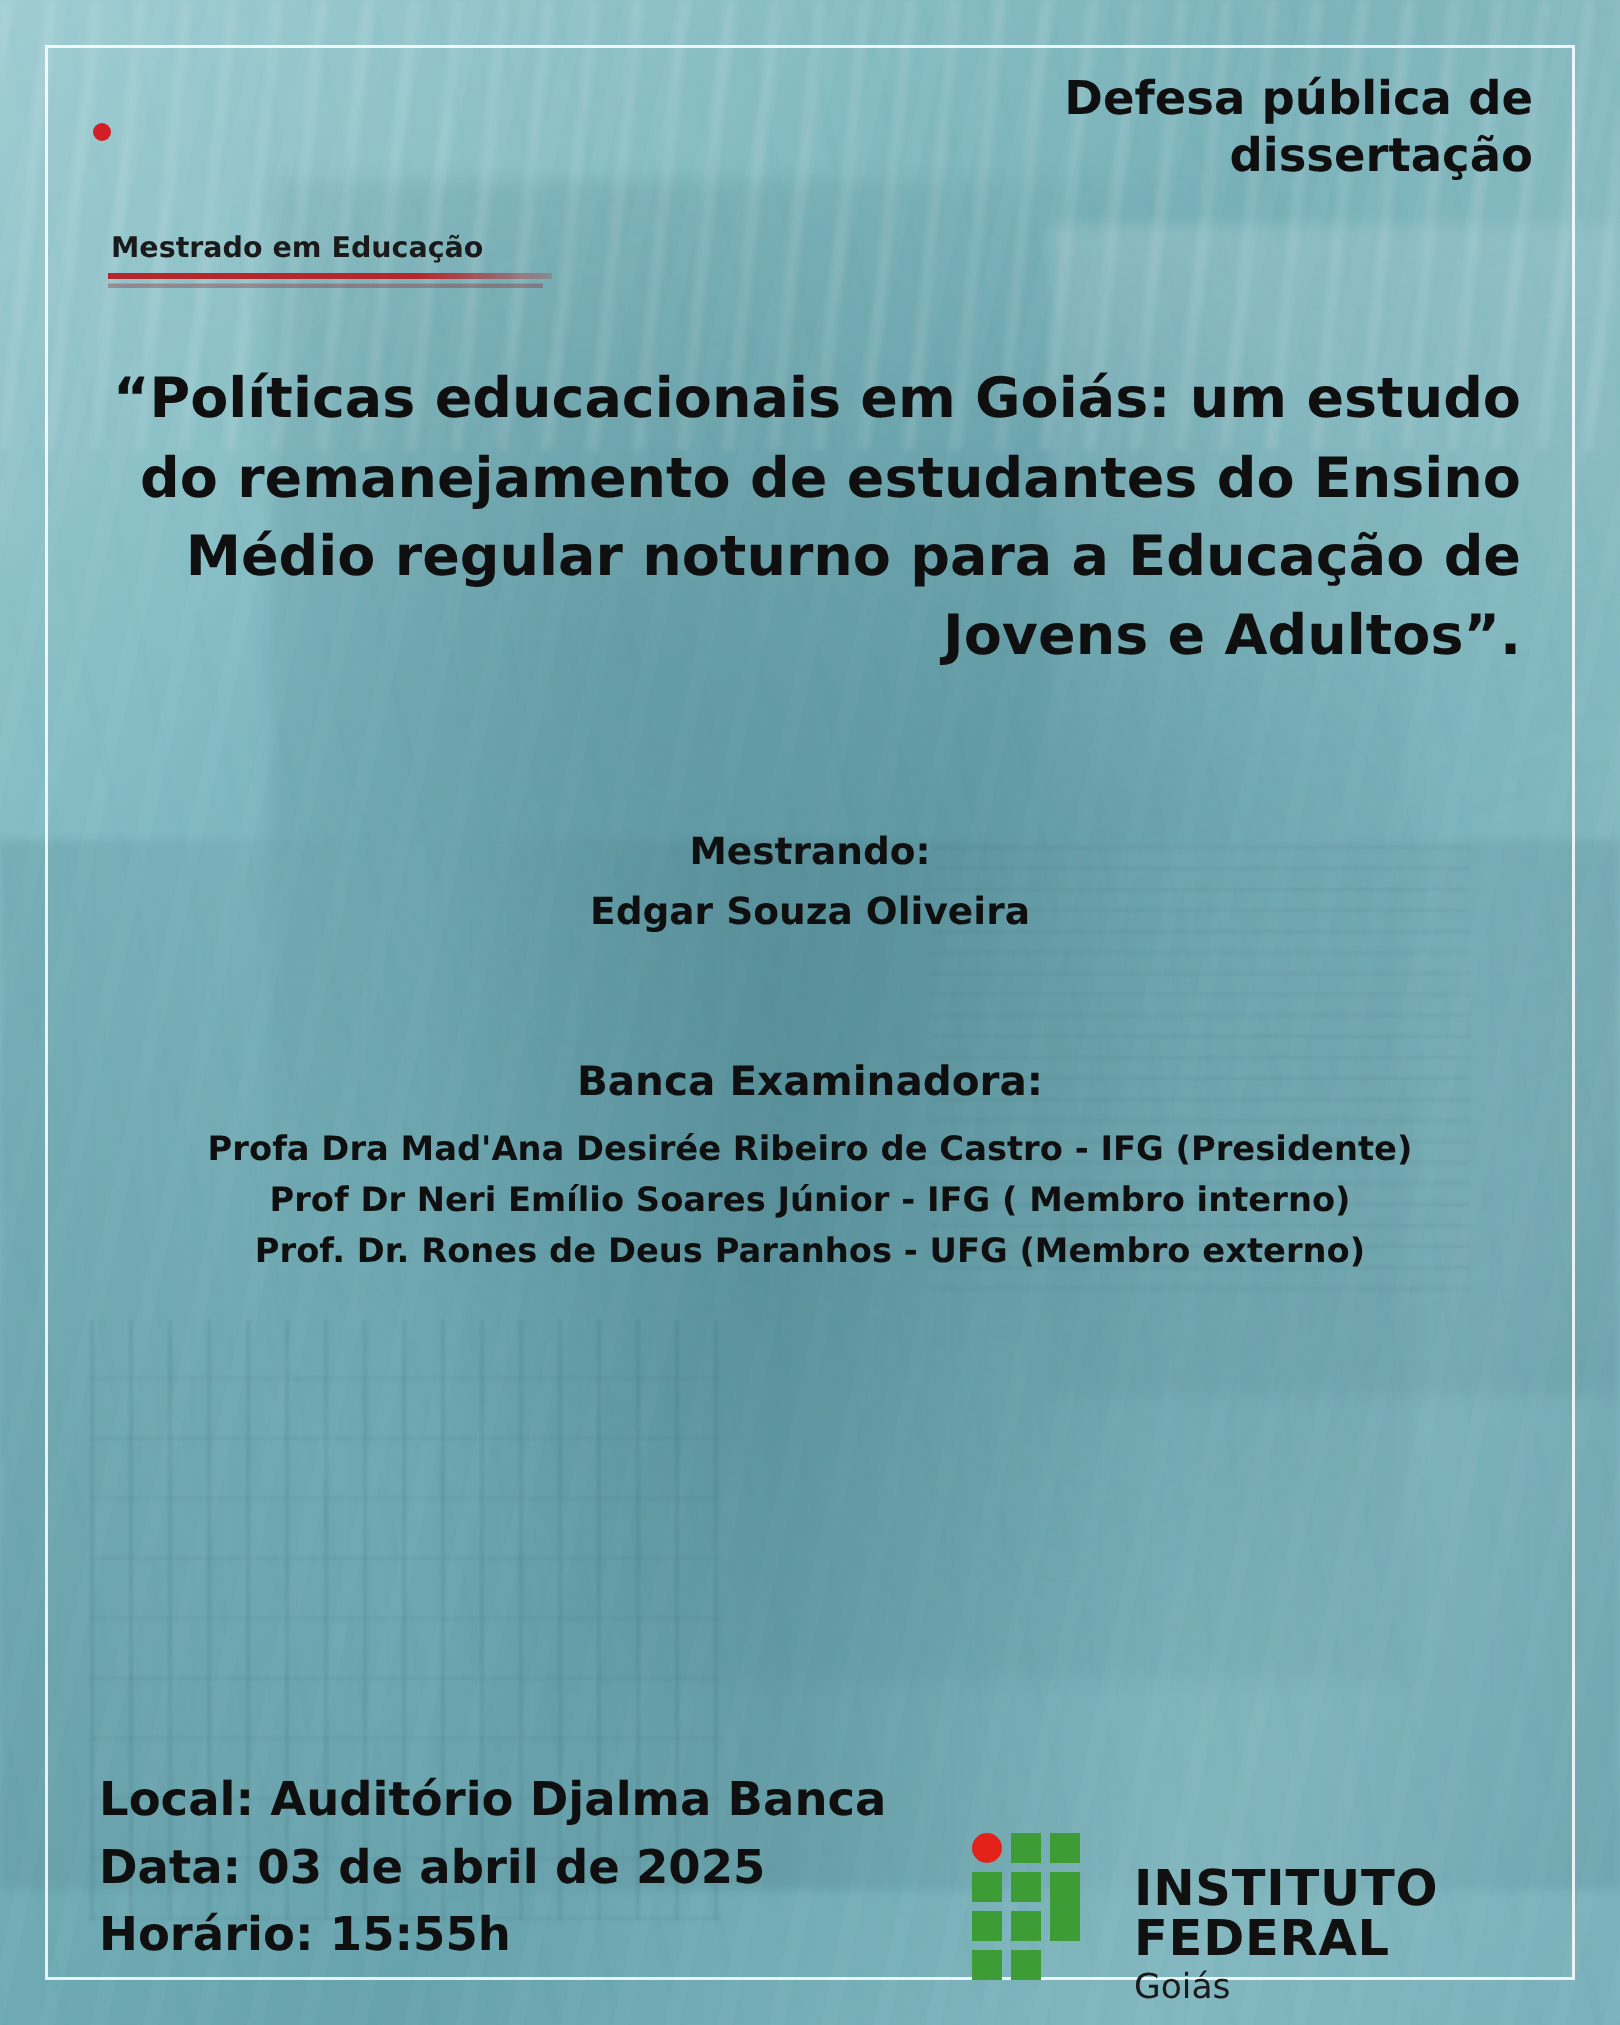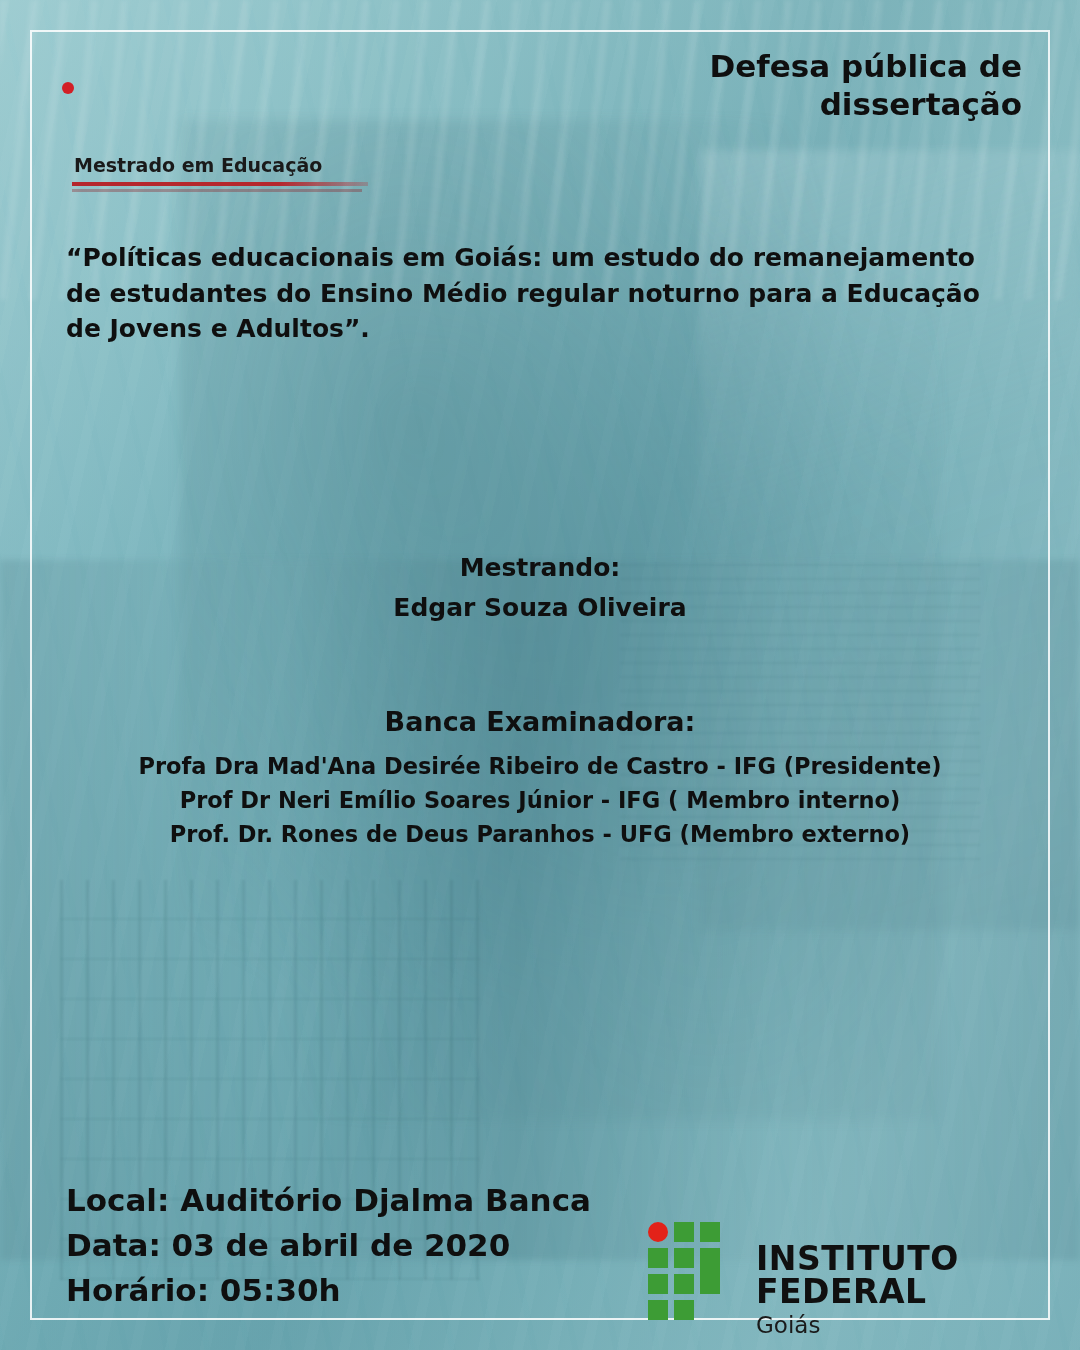--- a/index.html
+++ b/index.html
@@ -138,24 +138,24 @@
     font-weight: bold;
     font-size: 31px;
     line-height: 1.22;
     color: #0f0f0f;
   }
 
   .doc-title {
     position: absolute;
     left: 66px; top: 240px;
     width: 948px;
-    text-align: left;
-    font-family: "DejaVu Sans", sans-serif;
-    font-weight: bold;
-    font-size: 25px;
+    text-align: right;
+    font-family: "DejaVu Sans", sans-serif;
+    font-weight: bold;
+    font-size: 37px;
     line-height: 1.42;
     color: #0f0f0f;
   }
 
   .block-center {
     position: absolute;
     left: 66px;
     width: 948px;
     text-align: center;
     font-family: "DejaVu Sans", sans-serif;
@@ -249,22 +249,22 @@
 
   <div class="block-center banca-head">Banca Examinadora:</div>
   <div class="block-center banca-list">
     <div>Profa Dra Mad'Ana Desirée Ribeiro de Castro - IFG (Presidente)</div>
     <div>Prof Dr  Neri Emílio Soares Júnior - IFG ( Membro interno)</div>
     <div>Prof. Dr.  Rones de Deus Paranhos - UFG (Membro externo)</div>
   </div>
 
   <div class="footer-info">
     <div>Local: Auditório Djalma Banca</div>
-    <div>Data: 03 de abril de 2020</div>
-    <div>Horário: 05:30h</div>
+    <div>Data: 03 de abril de 2025</div>
+    <div>Horário: 15:55h</div>
   </div>
 
   <div class="logo-ifg">
     <div class="ifg-grid">
       <div class="ifg-cell red" style="left:0px;   top:0px;"></div>
       <div class="ifg-cell" style="left:26px;  top:0px;"></div>
       <div class="ifg-cell" style="left:52px;  top:0px;"></div>
       <div class="ifg-cell" style="left:0px;   top:26px;"></div>
       <div class="ifg-cell" style="left:26px;  top:26px;"></div>
       <div class="ifg-cell" style="left:52px;  top:26px; width:20px; height:46px;"></div>

